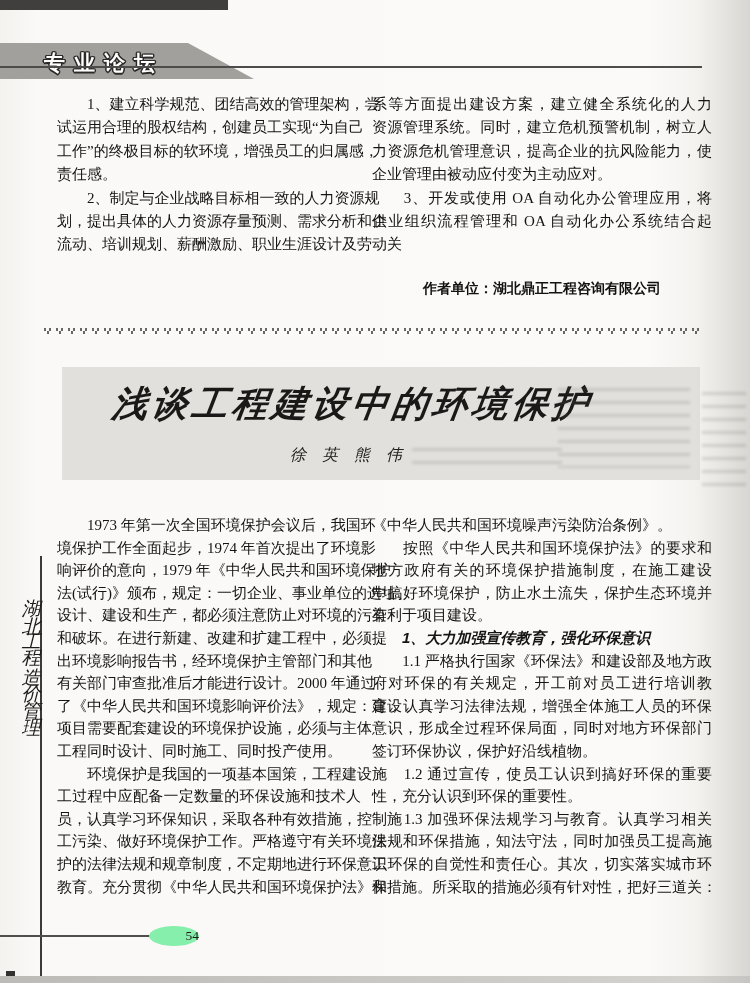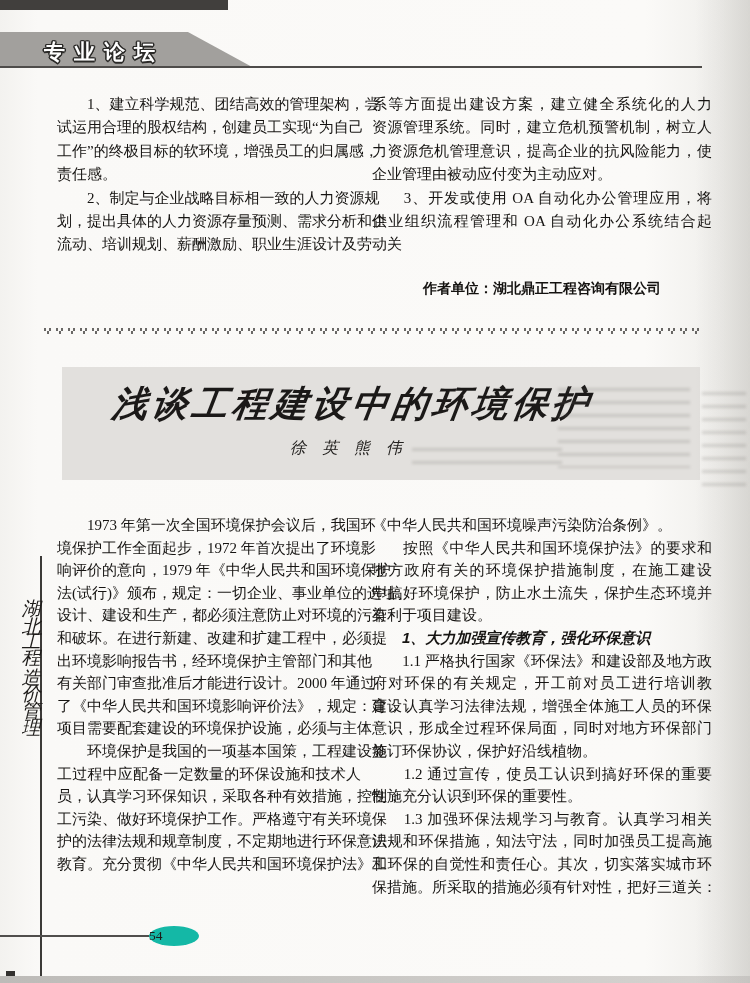--- a/index.html
+++ b/index.html
@@ -3,21 +3,21 @@
 <meta charset="utf-8">
 <style>
   html,body{margin:0;padding:0;}
   body{
     width:750px;height:983px;position:relative;overflow:hidden;
     background:linear-gradient(90deg,#f3f2ef 0%,#faf9f7 5%,#fbfaf8 86%,#f0efec 96%,#e9e8e4 100%);
     font-family:"Liberation Serif","DejaVu Serif",serif;
   }
   .abs{position:absolute;}
   #top-bar{left:0;top:0;width:228px;height:10px;background:#413f3d;}
-  #banner{left:0;top:32px;width:254px;height:36px;background:#a2a09d;
+  #banner{left:0;top:43px;width:254px;height:36px;background:#a2a09d;
     clip-path:polygon(0 0,74% 0,100% 100%,0 100%);}
   #banner-label{position:absolute;left:44px;top:6px;
     font-family:"Liberation Sans","DejaVu Sans",sans-serif;font-weight:bold;
     font-size:21px;color:#ffffff;letter-spacing:9px;white-space:nowrap;
     text-shadow:-1.5px 0 #2b2a28,1.5px 0 #2b2a28,0 -1.5px #2b2a28,0 1.5px #2b2a28,
       -1px -1px #2b2a28,1px 1px #2b2a28,-1px 1px #2b2a28,1px -1px #2b2a28;}
   #header-rule{left:0;top:66px;width:702px;height:2px;background:#4e4c4a;}
 
   .col{font-size:15px;color:#161412;}
   .line{text-align:justify;text-align-last:justify;white-space:nowrap;}
@@ -31,33 +31,33 @@
   #divider{left:44px;top:328px;width:657px;height:6px;opacity:.75;
     background:
       repeating-linear-gradient(90deg,#3a3836 0 2px,transparent 2px 5px,#3a3836 5px 7px,transparent 7px 12px),
       repeating-linear-gradient(90deg,transparent 0 3px,#3a3836 3px 5px,transparent 5px 12px);
     background-size:12px 3px,12px 3px;background-position:0 0,0 3px;background-repeat:repeat-x;}
 
   #title-block{left:62px;top:367px;width:638px;height:113px;background:#e2e0dd;}
   #article-title{text-align:center;padding-top:13px;font-size:36px;letter-spacing:4px;
     font-style:italic;font-weight:600;color:#1b1918;white-space:nowrap;
     transform:skewX(-8deg) translateX(-28px);}
-  #article-authors{text-align:center;margin-top:9px;font-size:16px;letter-spacing:6px;
+  #article-authors{text-align:center;margin-top:16px;font-size:16px;letter-spacing:6px;
     font-style:italic;color:#242220;transform:translateX(-32px);}
 
   #article-left{left:57px;top:514px;width:304px;line-height:22.6px;}
   #article-right{left:372px;top:514px;width:340px;line-height:22.6px;}
 
   #sidebar-title{left:18px;top:584px;writing-mode:vertical-rl;text-orientation:upright;
     letter-spacing:17px;font-size:19px;font-style:italic;color:#1e1c1a;}
   #sidebar-rule{left:40px;top:556px;width:2px;height:421px;background:#3c3a38;}
 
   #footer-rule{left:0;top:935px;width:154px;height:2px;background:#504e4c;}
-  #page-badge{left:149px;top:926px;width:50px;height:20px;background:#14b8a6;
-    border-radius:50%;text-align:left;line-height:20px;font-size:13.5px;color:#1d1b19;}
+  #page-badge{left:149px;top:926px;width:50px;height:20px;background:#86efac;
+    border-radius:50%;text-align:right;line-height:20px;font-size:13.5px;color:#1d1b19;}
   #bottom-bar{left:0;top:976px;width:750px;height:7px;
     background:linear-gradient(90deg,#bdbbb8,#d6d4d1);}
   #corner-mark{left:6px;top:971px;width:9px;height:10px;background:#33312f;}
   #right-edge{right:0;top:0;width:55px;height:983px;pointer-events:none;
     background:linear-gradient(90deg,rgba(60,55,50,0) 0%,rgba(60,55,50,.10) 100%);}
 
   .smudge{position:absolute;filter:blur(1.5px);
     background:repeating-linear-gradient(180deg,rgba(110,104,98,.22) 0 3px,rgba(110,104,98,0) 3px 13px);}
   #smudge-title{left:558px;top:388px;width:132px;height:80px;}
   #smudge-margin{left:702px;top:392px;width:44px;height:104px;}
@@ -97,29 +97,30 @@
 <div class="abs" id="title-block">
   <div id="article-title">浅谈工程建设中的环境保护</div>
   <div id="article-authors">徐  英  熊  伟</div>
 </div>
 <div class="smudge" id="smudge-title"></div>
 <div class="smudge" id="smudge-margin"></div>
 <div class="smudge" id="smudge-authors"></div>
 
 <div class="abs col" id="article-left">
     <div class="line">　　1973 年第一次全国环境保护会议后，我国环</div>
-    <div class="line">境保护工作全面起步，1972 年首次提出了环境影</div>
+    <div class="line">境保护工作全面起步，1974 年首次提出了环境影</div>
     <div class="line">响评价的意向，1979 年《中华人民共和国环境保护</div>
     <div class="line">法(试行)》颁布，规定：一切企业、事业单位的选址、</div>
     <div class="line">设计、建设和生产，都必须注意防止对环境的污染</div>
     <div class="line">和破坏。在进行新建、改建和扩建工程中，必须提</div>
     <div class="line">出环境影响报告书，经环境保护主管部门和其他</div>
     <div class="line">有关部门审查批准后才能进行设计。2000 年通过</div>
     <div class="line">了《中华人民共和国环境影响评价法》，规定：建设</div>
     <div class="line">项目需要配套建设的环境保护设施，必须与主体</div>
+    <div class="line end">工程同时设计、同时施工、同时投产使用。</div>
     <div class="line">　　环境保护是我国的一项基本国策，工程建设施</div>
     <div class="line">工过程中应配备一定数量的环保设施和技术人</div>
     <div class="line">员，认真学习环保知识，采取各种有效措施，控制施</div>
     <div class="line">工污染、做好环境保护工作。严格遵守有关环境保</div>
     <div class="line">护的法律法规和规章制度，不定期地进行环保意识</div>
     <div class="line">教育。充分贯彻《中华人民共和国环境保护法》和</div>
   </div>
 <div class="abs col" id="article-right">
     <div class="line end">《中华人民共和国环境噪声污染防治条例》。</div>
     <div class="line">　　按照《中华人民共和国环境保护法》的要求和</div>

